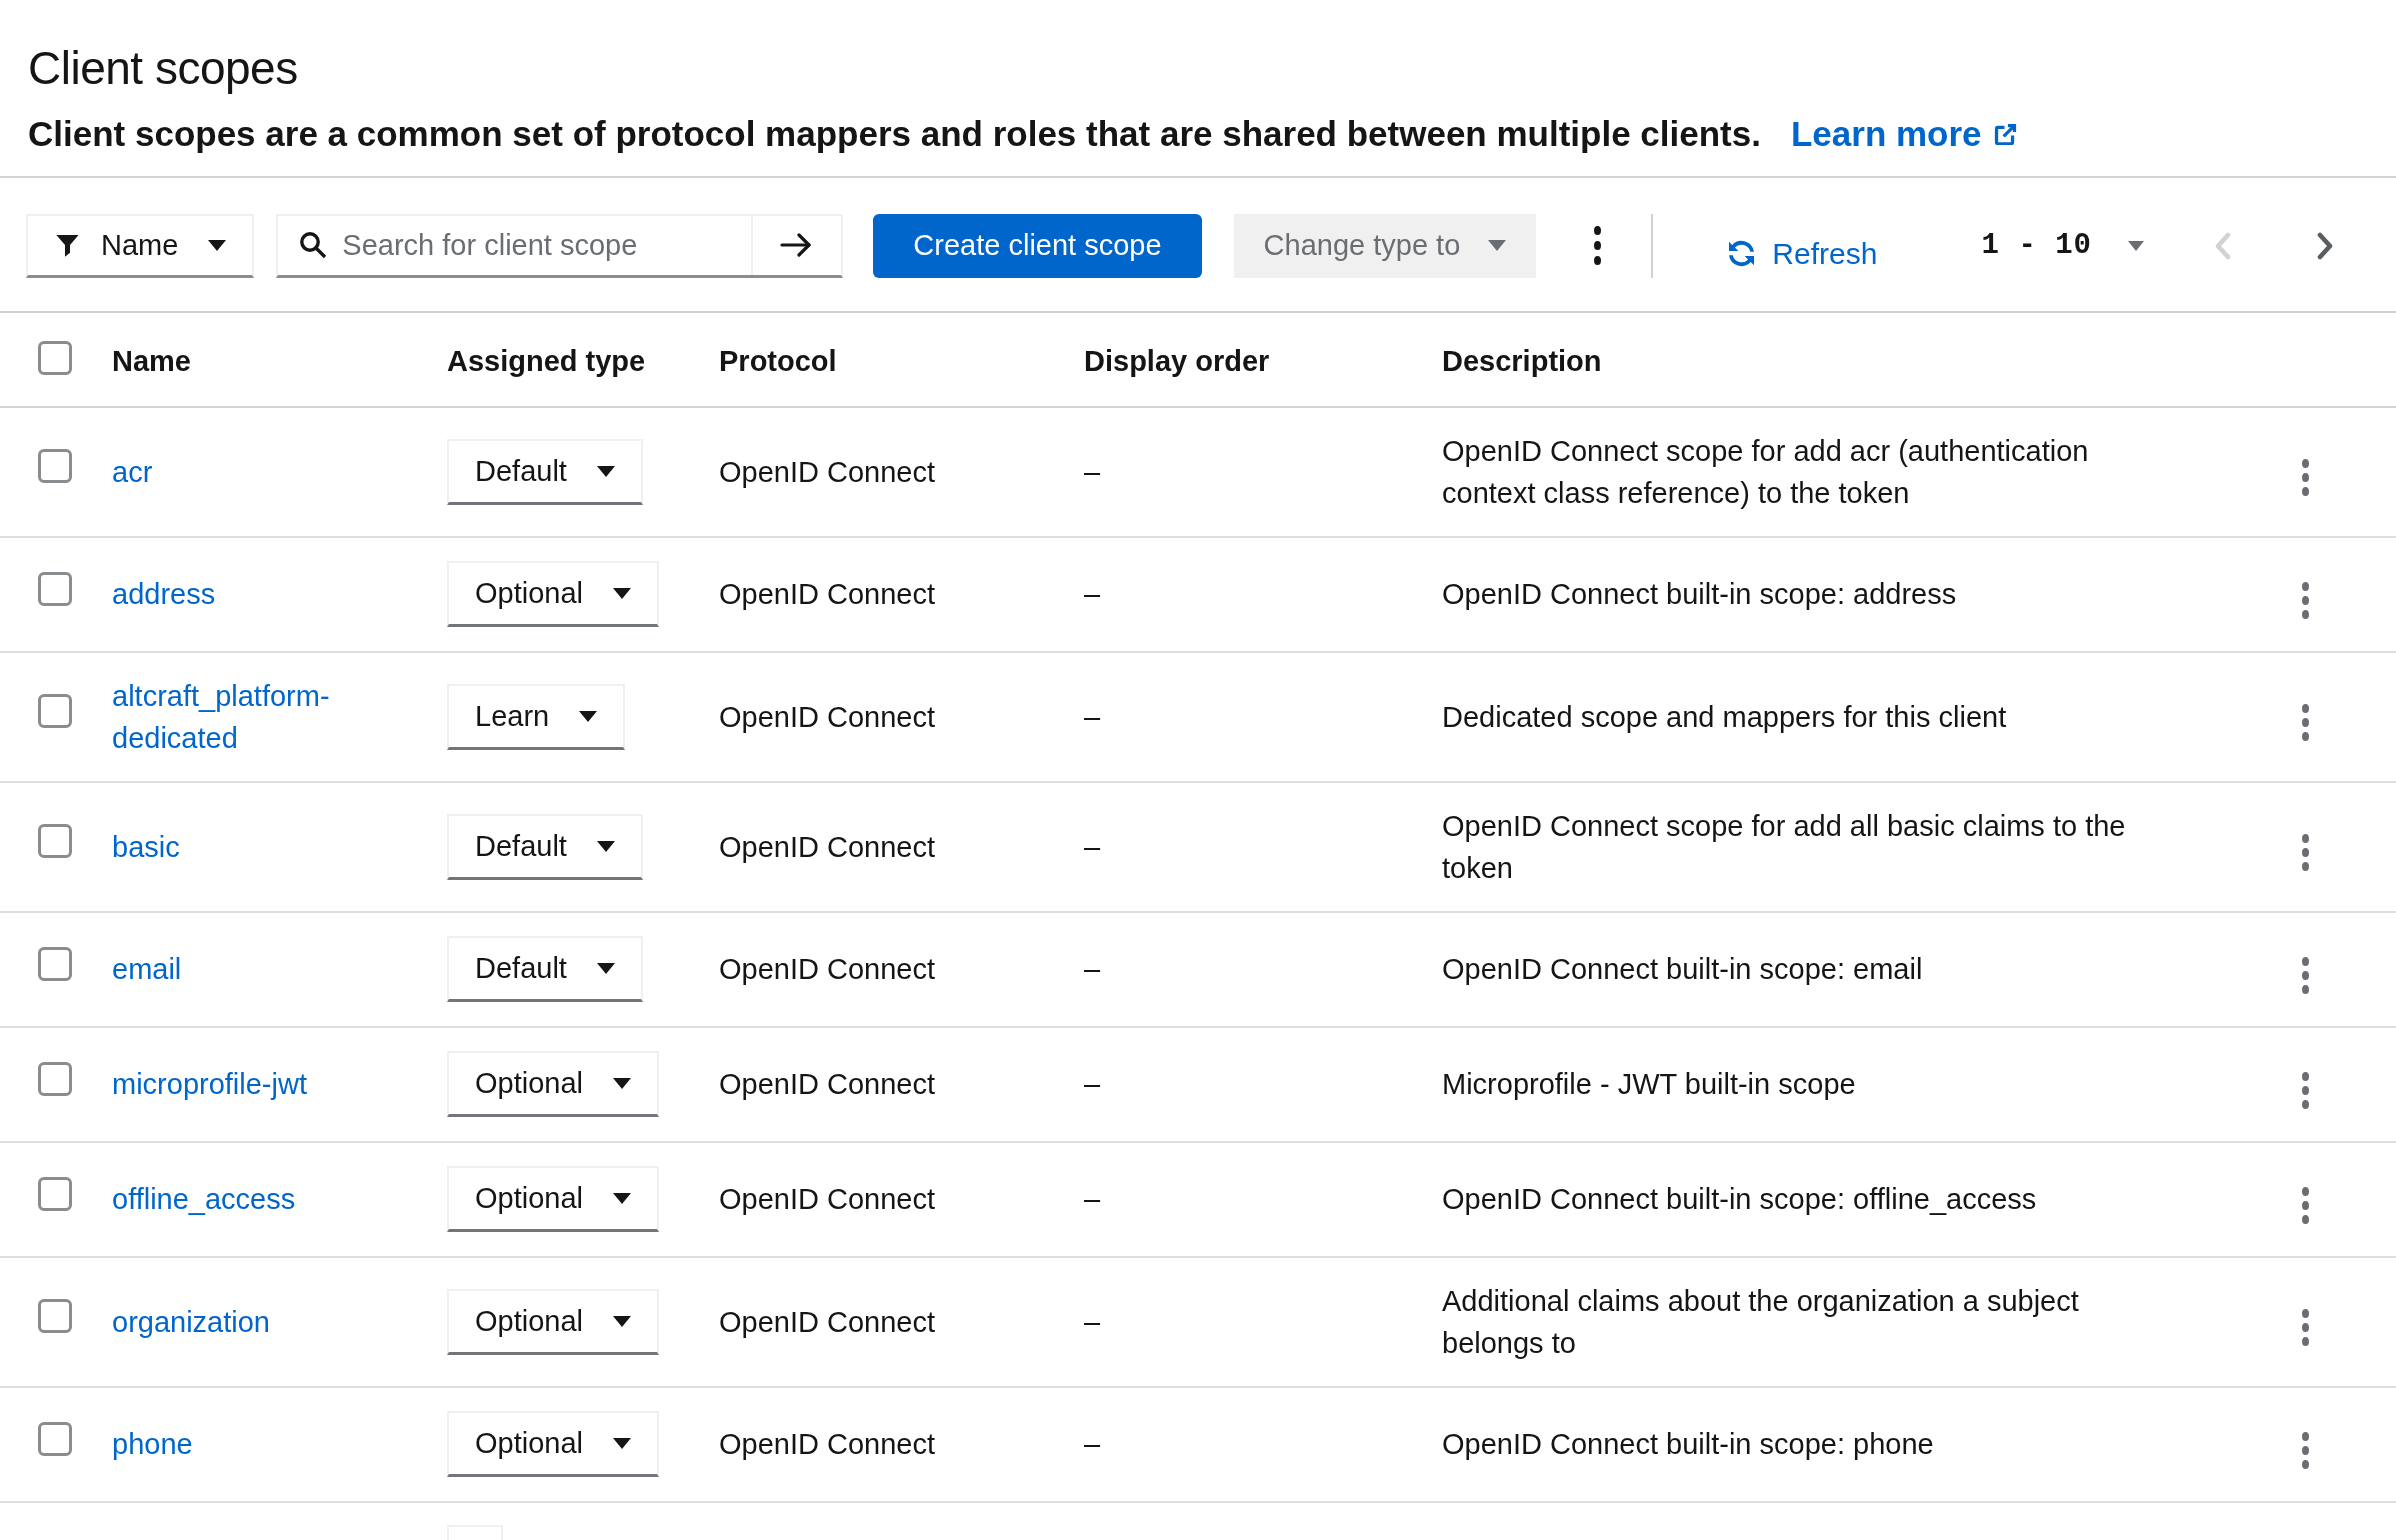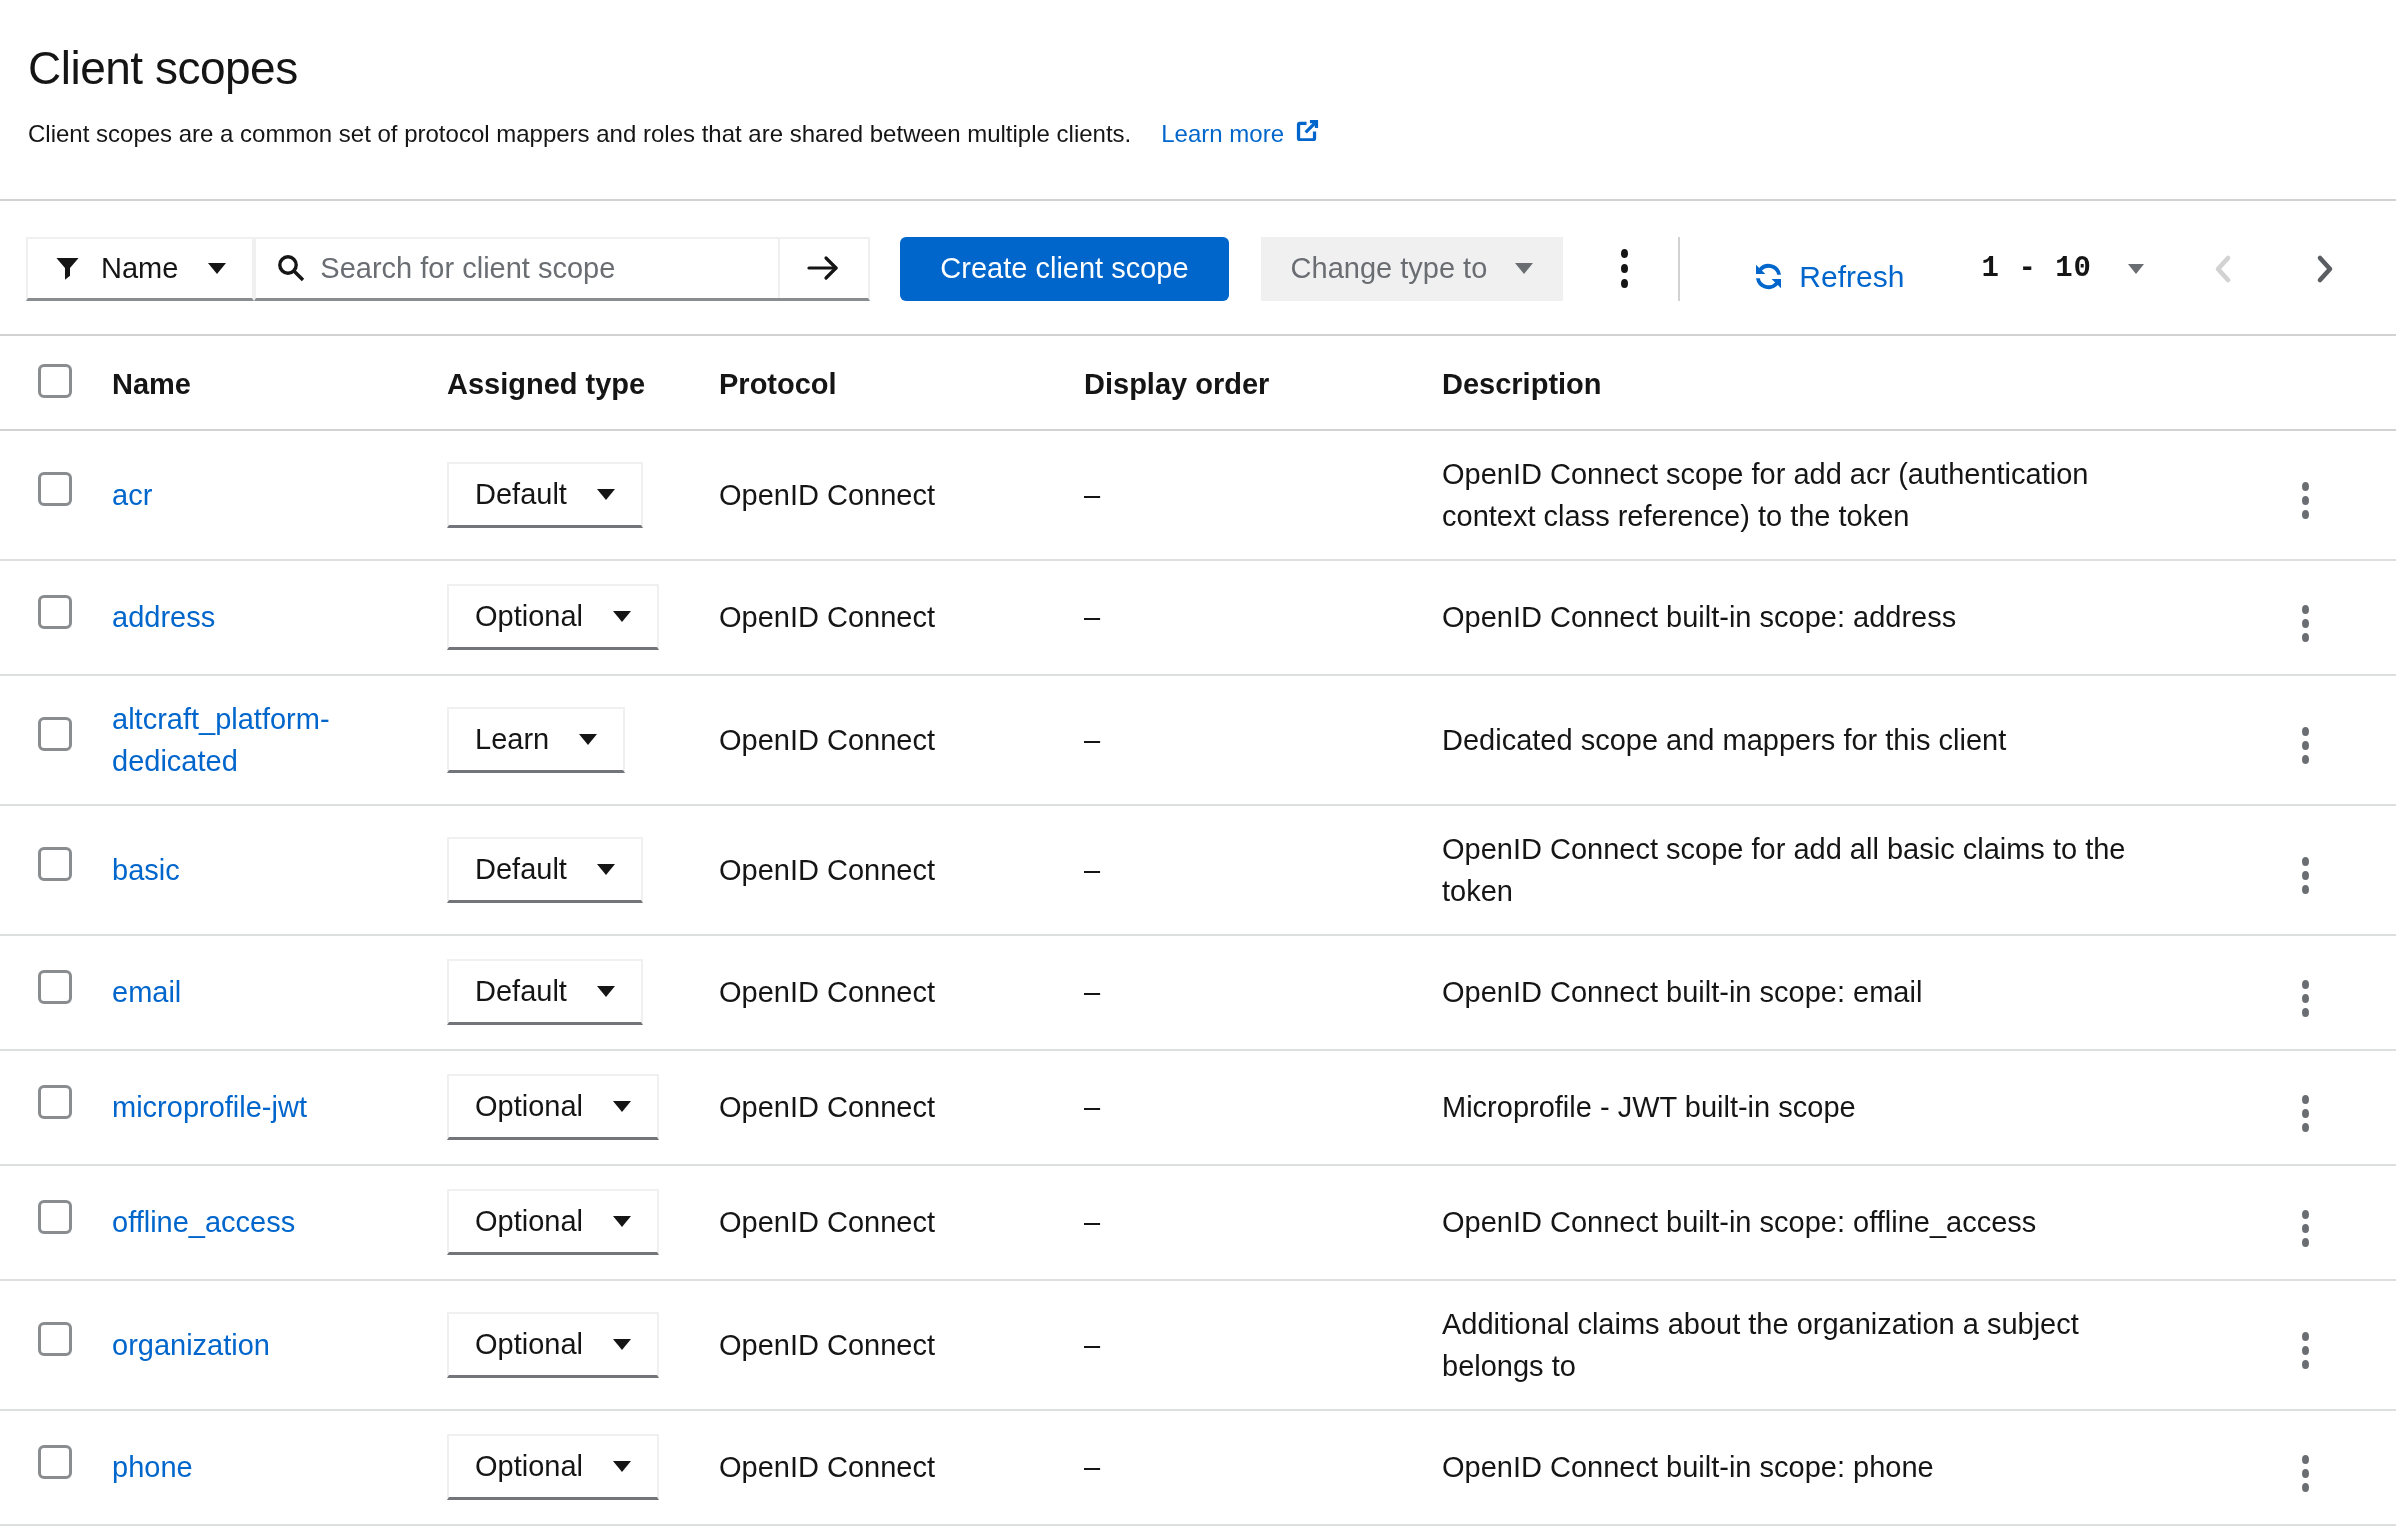--- a/index.html
+++ b/index.html
@@ -10,41 +10,41 @@
   *{box-sizing:border-box;}
   html,body{margin:0;padding:0;}
   body{
     width:2396px;height:1540px;overflow:hidden;background:var(--white);
     color:var(--text);font-family:"Liberation Sans",sans-serif;
     -webkit-font-smoothing:antialiased;
   }
   
   .page-header{padding:26px 26px 0 28px;}
   h1.title{margin:16px 0 18px 0;font-size:46px;line-height:1.15;font-weight:400;letter-spacing:-.5px;}
-  .subtitle{margin:0 0 44px 0;font-size:24px;line-height:42px;}
+  .subtitle{margin:0 0 21px 0;font-size:35px;line-height:42px;font-weight:bold;}
   .learn-more{color:var(--accent);text-decoration:none;margin-left:30px;white-space:nowrap;cursor:pointer;}
   .learn-more svg{width:27px;height:27px;margin-left:10px;vertical-align:-2px;fill:var(--accent);}
   .top-divider{border:none;border-top:2px solid var(--border);margin:0;}
   
   .toolbar{
     margin:36px 26px 0 26px;height:64px;
     display:flex;align-items:center;justify-content:space-between;
   }
   .toolbar-left{display:flex;align-items:center;height:64px;}
   .ctrl{
     height:64px;background:var(--white);display:inline-flex;align-items:center;
     border:2px solid var(--border-light);border-bottom:3px solid var(--ctrl-bottom);
     font-size:29px;color:var(--text);
   }
   button{font-family:inherit;cursor:pointer;}
   .filter-toggle{padding:0 26px;gap:20px;}
   .filter-toggle svg{width:27px;height:27px;fill:var(--text);}
   .caret{width:0;height:0;border-left:9px solid transparent;border-right:9px solid transparent;border-top:11px solid currentColor;display:inline-block;}
   .filter-toggle .caret{margin-left:10px;}
-  .search-group{width:616px;padding:0;}
+  .search-group{width:567px;margin-left:22px;padding:0;}
   .search-group .mag{display:inline-flex;margin:0 14px 0 20px;}
   .search-group .mag svg{width:30px;height:30px;stroke:var(--text);fill:none;stroke-width:3.4;}
   .search-input{
     flex:1;min-width:0;border:none;outline:none;font-size:29px;color:var(--text);
     font-family:inherit;background:transparent;padding:0;
   }
   .search-input::placeholder{color:var(--muted);opacity:1;}
   .search-submit{
     width:90px;height:100%;border:none;border-left:2px solid var(--border-light);
     background:transparent;display:inline-flex;align-items:center;justify-content:center;

